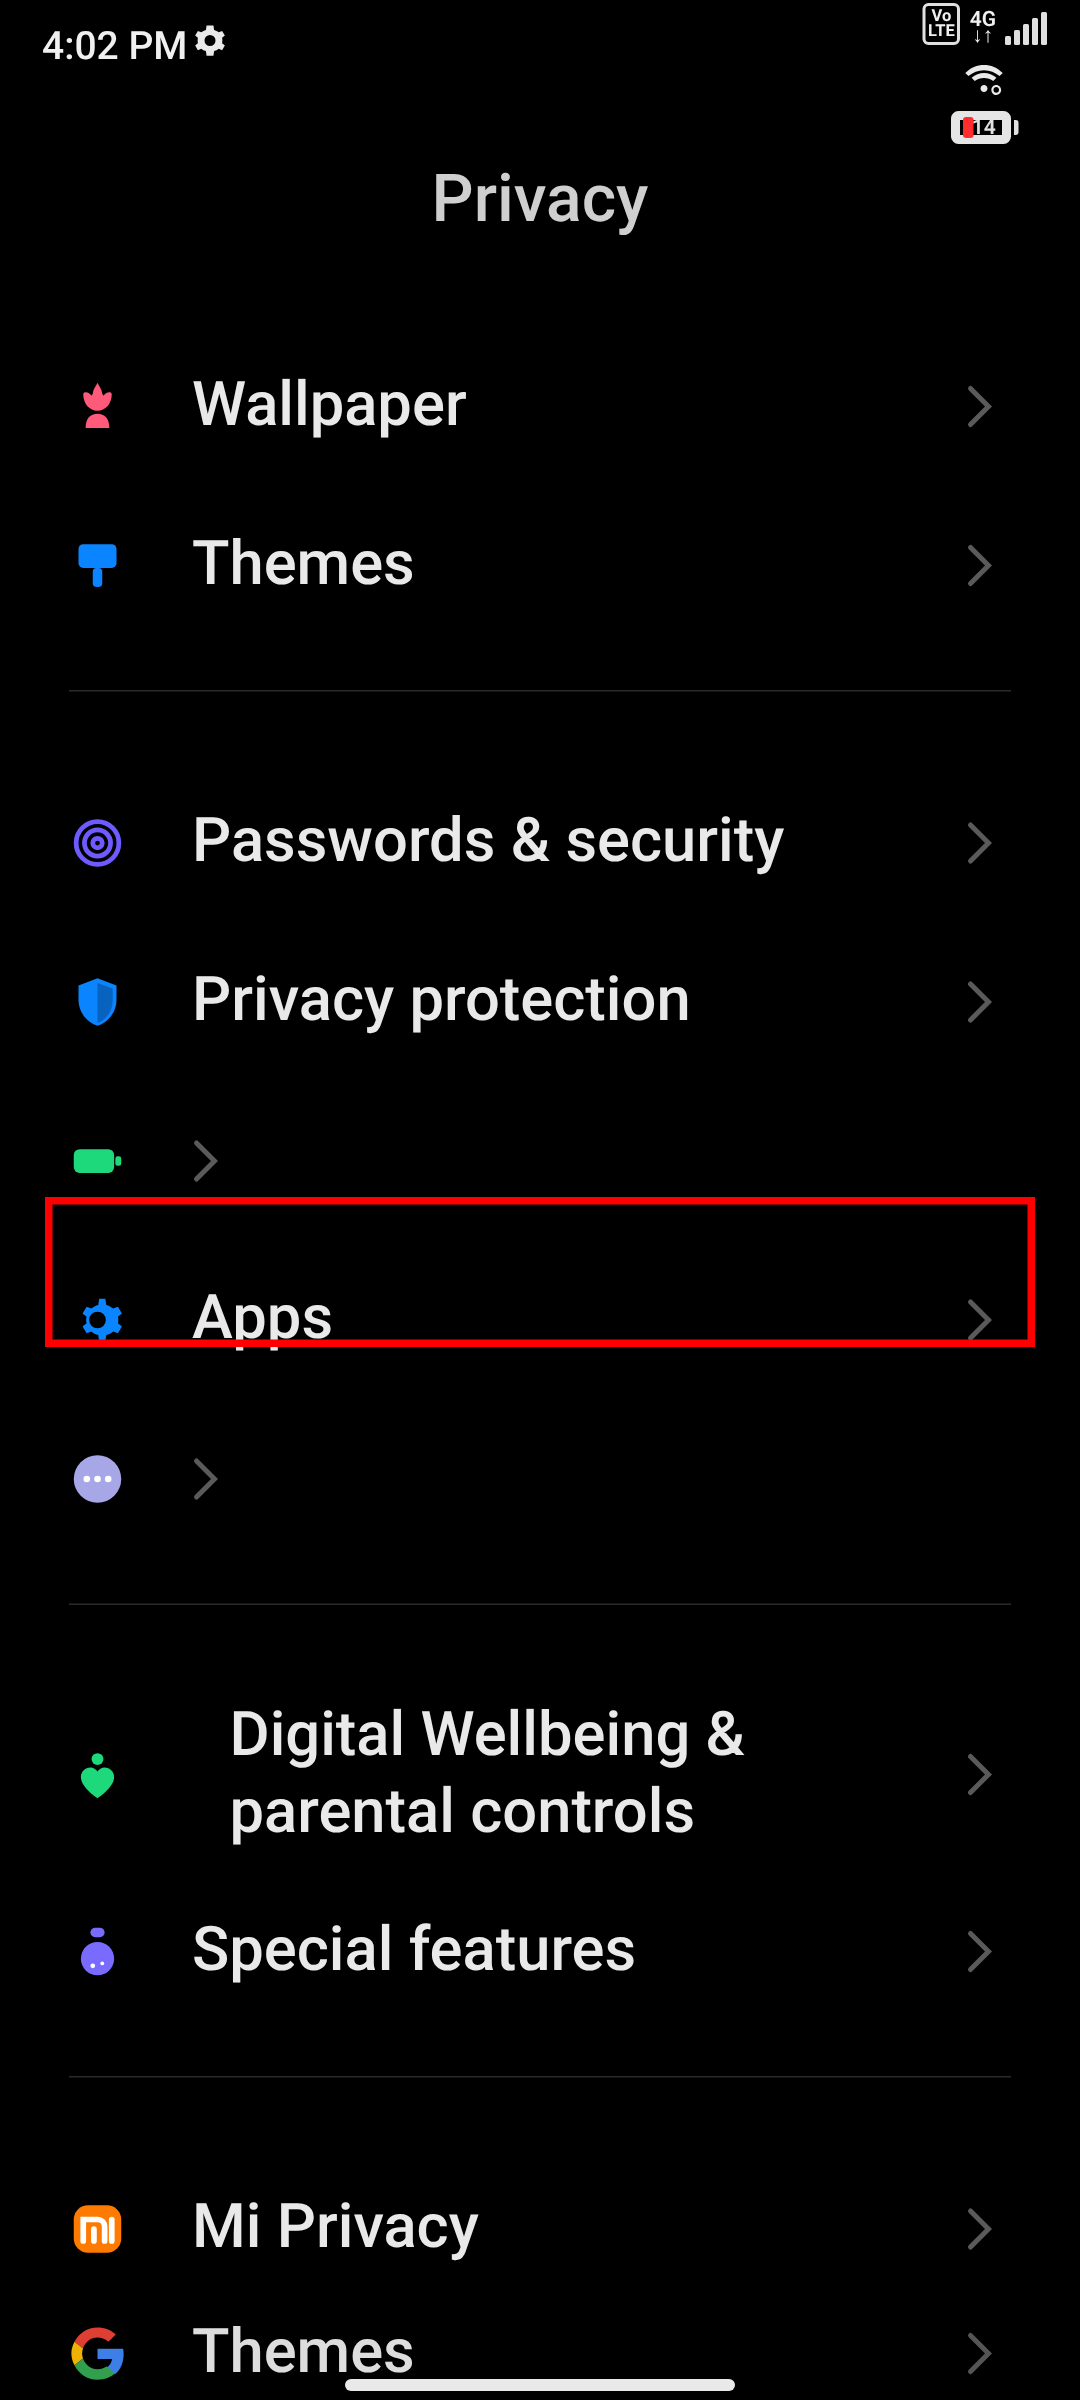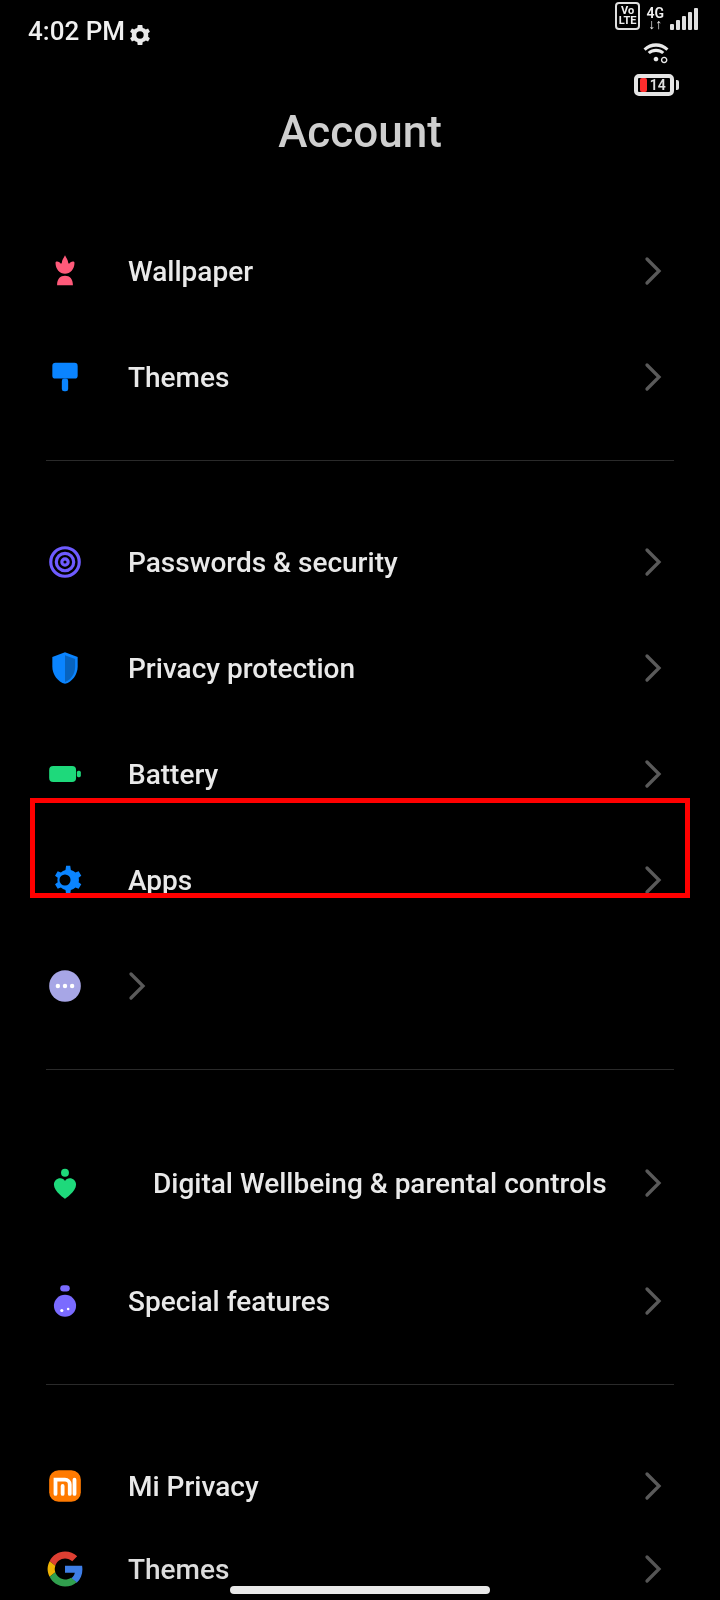--- a/index.html
+++ b/index.html
@@ -1,46 +1,46 @@
 <!DOCTYPE html>
 <html><head>
   <meta charset="utf-8">
   <style>
     * { margin: 0; padding: 0; box-sizing: border-box; font-family: -apple-system, BlinkMacSystemFont, "Segoe UI", Roboto, sans-serif; }
     html, body { width: 720px; height: 1600px; background: #000; color: #e9e9e9; overflow: hidden; }
 
     
     .status { display:flex; justify-content:space-between; align-items:center; padding:10px 22px 6px 28px; height:58px; font-size:26px; font-weight:500; color:#f0f0f0; }
-    .status-left { display:flex; align-items:flex-end; gap:4px; }
+    .status-left { display:flex; align-items:flex-start; gap:4px; }
     .status-right { display:flex; align-items:center; gap:8px;flex-direction:column; }
     .gear-ic svg { width:22px; height:22px; display:block; }
     .sig-group { display:flex; align-items:flex-end; gap:6px; }
     .lte-badge { border:2px solid #e0e0e0; border-radius:4px; font-size:11px; line-height:10px; padding:2px 2px; font-weight:700; text-align:center; }
     .lte-badge span { display:block; }
     .sig { display:flex; align-items:flex-end; gap:2px; height:22px; }
     .sig b { display:block; width:4px; background:#e0e0e0; border-radius:1px; }
     .sig b:nth-child(1){height:6px;} .sig b:nth-child(2){height:10px;} .sig b:nth-child(3){height:14px;} .sig b:nth-child(4){height:18px;} .sig b:nth-child(5){height:22px;}
     .g4 { font-size:14px; line-height:11px; text-align:center; font-weight:600; }
     .g4 span{display:block;}
     .wifi svg{width:28px;height:28px;display:block;}
     .batt { display:flex; align-items:center; }
-    .batt-body { width:40px; height:22px; border:4px solid #e5e5e5; border-radius:5px; position:relative; display:flex; align-items:center; }
+    .batt-body { width:40px; height:22px; border:6px solid #e5e5e5; border-radius:5px; position:relative; display:flex; align-items:center; }
     .batt-cap { width:3px; height:10px; background:#e0e0e0; border-radius:0 2px 2px 0; margin-left:2px;}
     .batt-fill { height:14px; width:7px; background:#ff2d2d; margin-left:2px; border-radius:2px;}
     .batt-txt { position:absolute; right:4px; font-size:14px; font-weight:600; color:#e0e0e0;}
 
     
     .page-title { text-align:center; font-size:44px; font-weight:500; color:#cfcfcf; padding:48px 0 60px; }
 
     
     .list { padding:0 0; }
     .row { display:flex; align-items:center; padding:0 46px; min-height:106px; position:relative; }
     .row .icon-slot { width:82px; flex:0 0 82px; display:flex; align-items:center; justify-content:flex-start; }
     .row .icon-slot svg { width:38px; height:38px; display:block; }
-    .row .label { flex:1; font-size:28px; font-weight:500; color:#e9e9e9; line-height:1.25; }
+    .row .label { flex:1; font-size:41px; font-weight:500; color:#e9e9e9; line-height:1.25; }
     .row .chev { flex:0 0 30px; color:#5a5a5a; }
     .row .chev svg{ width:18px; height:30px; display:block; }
 
     .row.tall { min-height:130px;gap:25px; }
 
     .divider { height:1px; background:#2a2a2a; margin:30px 46px 48px 46px; }
 
     .highlight { position:absolute; border:5px solid #ff0000; left:30px; right:30px; top:798px; height:100px; pointer-events:none; }
 
     
@@ -105,21 +105,21 @@
     <div class="batt">
       <div class="batt-body">
           <div class="batt-fill"></div>
           <span class="batt-txt">14</span>
         </div>
       <div class="batt-cap"></div>
     </div>
   </div>
 </div>
 
-<div class="page-title">Account</div>
+<div class="page-title">Privacy</div>
 
 <div class="list" style="position:relative;">
 
   <div class="row">
     <div class="icon-slot">
         <span>
       <svg viewBox="0 0 24 24">
             <path fill="#ff5a7a" d="M12 2c-1 2-2 3-2 5 0 1.8 1 3 2 3s2-1.2 2-3c0-2-1-3-2-5zm-5 4c-.5 0-1 .2-1 .8 0 4 2.7 7 6 7s6-3 6-7c0-.6-.5-.8-1-.8-1 0-2 .7-2.5 1.5-.4-1-1.3-1.8-2.5-1.8S10 6.5 9.5 7.5C9 6.7 8 6 7 6zm5 9c-3 0-5 2-5 6h10c0-4-2-6-5-6z"></path>
           </svg>
     </span>
@@ -188,21 +188,20 @@
 
   <div class="row">
     <div class="icon-slot">
         <span>
       <svg viewBox="0 0 24 24">
             <rect x="2" y="7" width="17" height="10" rx="2.5" fill="#1ed97b"></rect>
             <rect x="19.5" y="10" width="2.5" height="4" rx="1" fill="#1ed97b"></rect>
           </svg>
     </span>
       </div>
-    <div class="label">Battery</div>
     <div class="chev">
         <svg viewBox="0 0 12 20">
           <path fill="none" stroke="#5a5a5a" stroke-width="2.2" stroke-linecap="round" d="M2 2l8 8-8 8"></path>
         </svg>
       </div>
   </div>
 
   <div class="row">
     <div class="icon-slot">
         <span>

